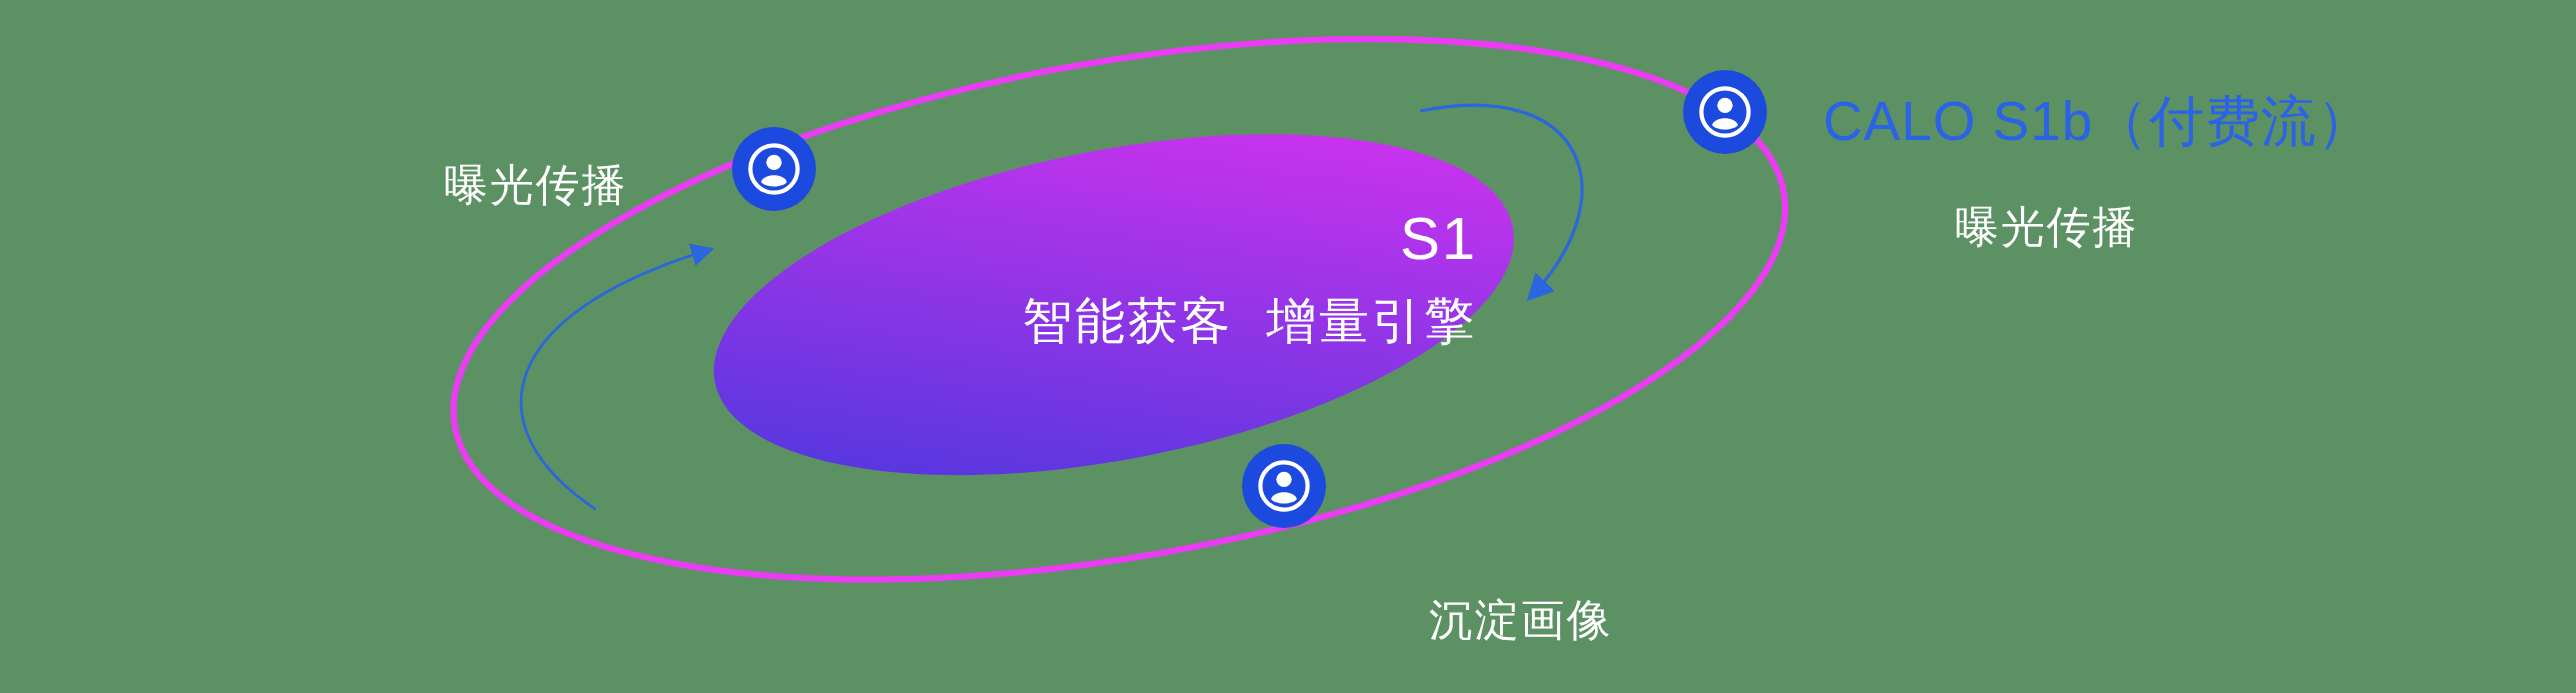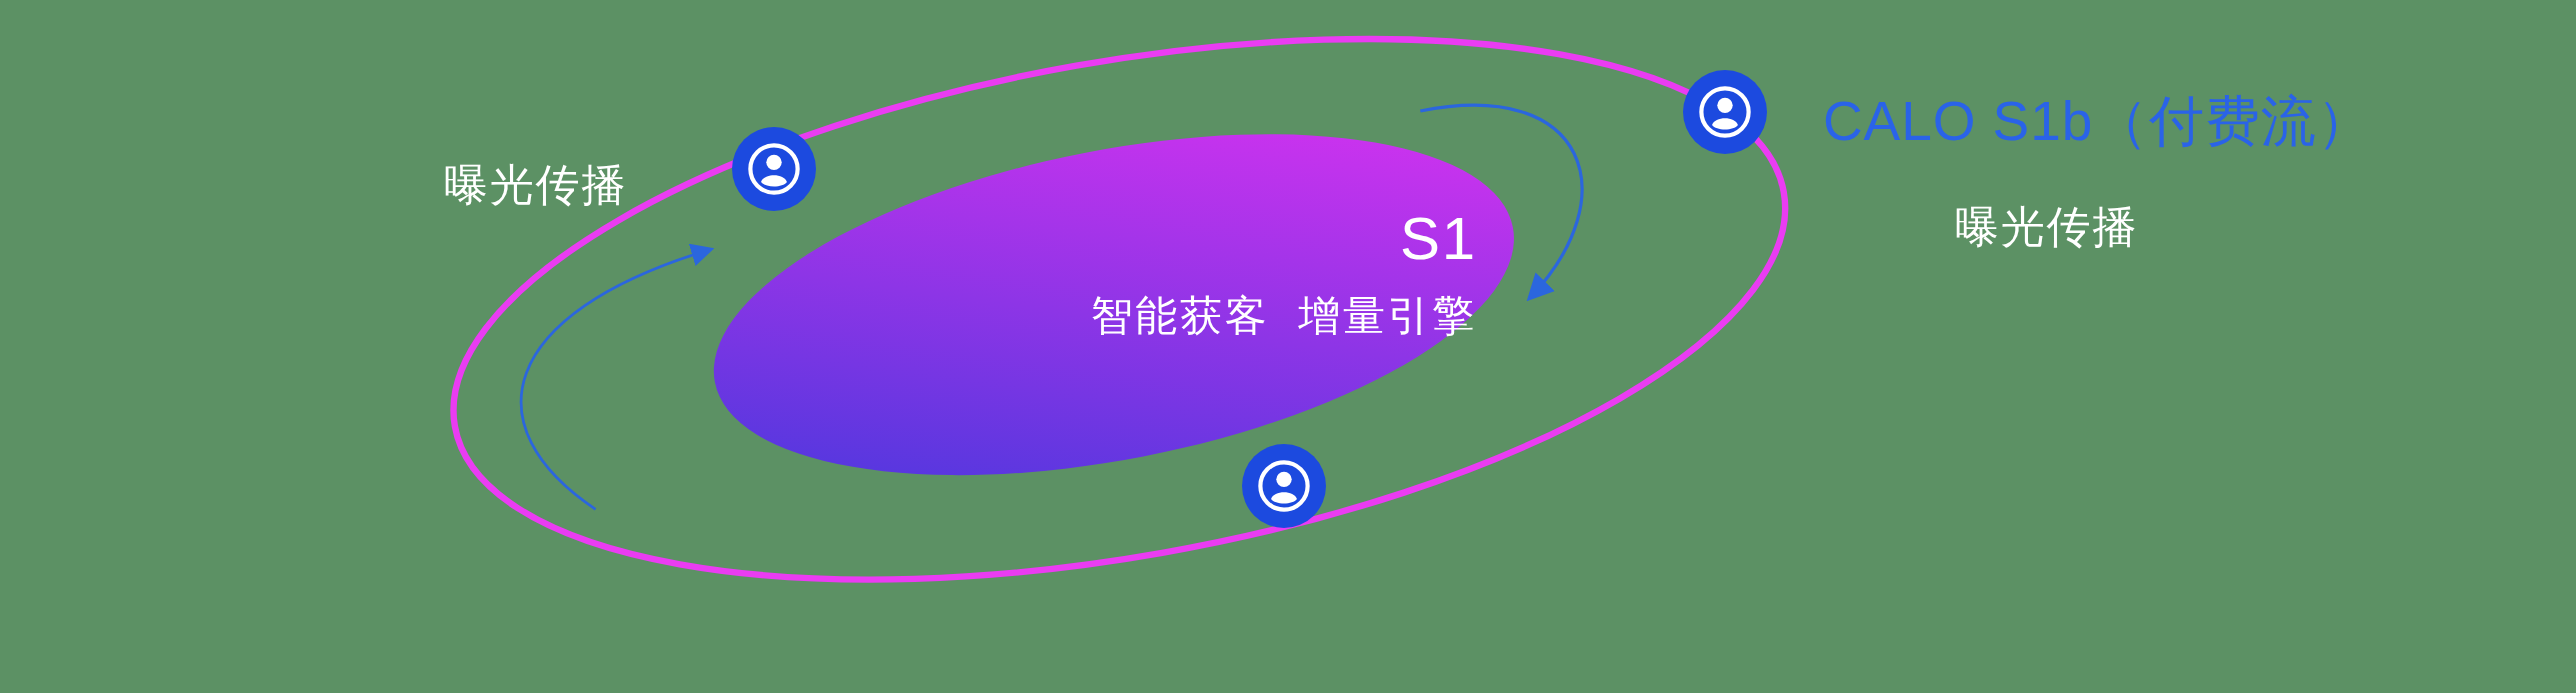--- a/index.html
+++ b/index.html
@@ -24,21 +24,21 @@
     font-size: 44px; font-weight: 400;
     letter-spacing: 1.8px; white-space: nowrap;
   }
 
   .core-label {
     position: absolute;
     left: 750px; top: 204px; width: 727px;
     text-align: right; color: #ffffff;
   }
   .core-title { font-size: 60px; font-weight: 500; letter-spacing: 1.8px; }
-  .core-subtitle { font-size: 42px; font-weight: 400; margin-top: 14.5px; letter-spacing: 2.7px; white-space: pre; }
+  .core-subtitle { font-size: 50px; font-weight: 400; margin-top: 14.5px; letter-spacing: 2.7px; white-space: pre; }
 
   .node-icon { position: absolute; width: 84px; height: 84px; }
   .node-icon svg { width: 100%; height: 100%; display: block; }
 
   .pos-icon-a { left: 732px; top: 127px; }
   .pos-icon-b { left: 1683px; top: 70px; }
   .pos-icon-c { left: 1242px; top: 444px; }
 
   .pos-label-a { left: 45px;  top: 38px; }
   .pos-sub-a   { left: 444px; top: 156px; }
@@ -100,15 +100,16 @@
       <circle cx="24" cy="20.2" r="4.4" fill="#ffffff"></circle>
       <path d="M16.6 31.4 c 1.6 -5.2 13.2 -5.2 14.8 0 c -2.2 3.4 -12.6 3.4 -14.8 0 z" fill="#ffffff"></path>
     </svg>
   </div>
 
   <div class="label-white pos-sub-a">曝光传播</div>
 
   <div class="label-blue pos-label-b">CALO S1b（付费流）</div>
   <div class="label-white pos-sub-b">曝光传播</div>
 
+  <div class="label-white pos-sub-c">沉淀画像</div>
 
 </div>
 
 
 </body></html>

